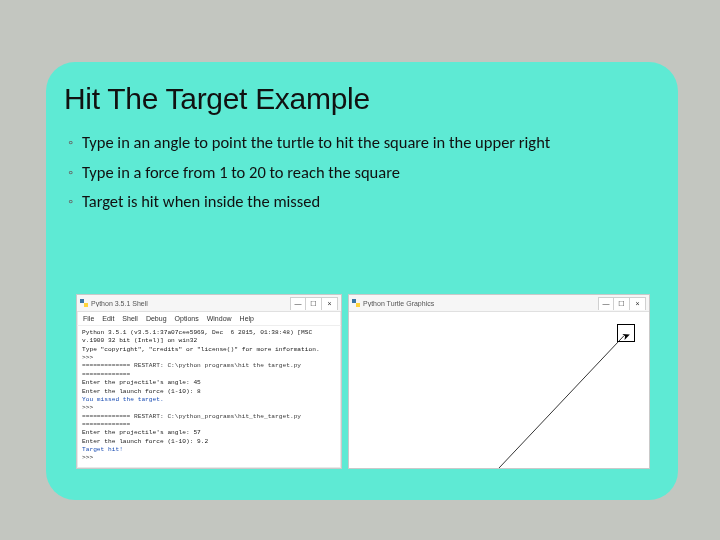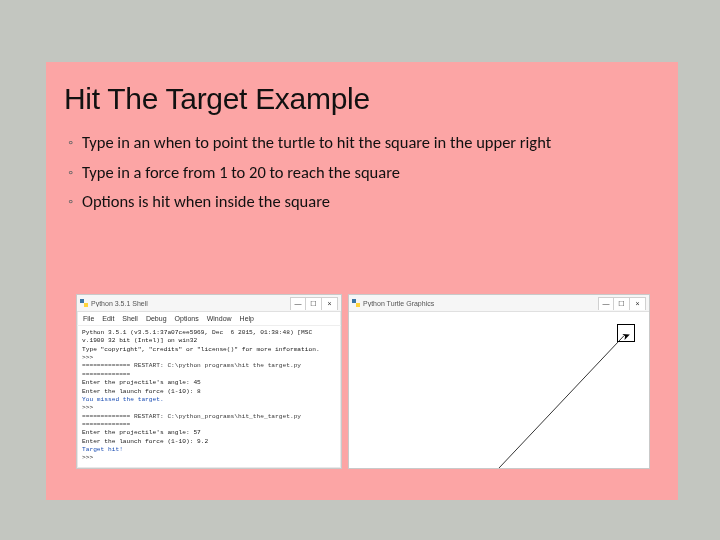--- a/index.html
+++ b/index.html
@@ -7,21 +7,22 @@
   body {
     background: #c3c6c0;
     font-family: Calibri, "Segoe UI", Arial, sans-serif;
   }
   .slide {
     position: absolute;
     left: 46px;
     top: 62px;
     width: 632px;
     height: 438px;
-    background: #fca5a5;
+    background: #5eead4;
+    border-radius: 29px;
   }
   .title {
     font-size: 30px;
     font-weight: 400;
     color: #111;
     padding: 20px 18px 8px 18px;
     font-family: Arial, "Segoe UI", sans-serif;
     letter-spacing: -0.3px;
   }
   .bullets {
@@ -144,29 +145,29 @@
 </style>
 </head>
 <body>
 
 <div class="slide">
   <div class="title">Hit The Target Example</div>
 
   <div class="bullets">
     <div class="bullet">
       <span class="mark">◦</span>
-      <span class="txt">Type in an when to point the turtle to hit the square in the upper right</span>
+      <span class="txt">Type in an angle to point the turtle to hit the square in the upper right</span>
     </div>
     <div class="bullet">
       <span class="mark">◦</span>
       <span class="txt">Type in a force from 1 to 20 to reach the square</span>
     </div>
     <div class="bullet">
       <span class="mark">◦</span>
-      <span class="txt">Options is hit when inside the square</span>
+      <span class="txt">Target is hit when inside the missed</span>
     </div>
   </div>
 
   <div class="windows">
 
     <div class="win win-shell">
       <div class="titlebar">
         <span class="ico">
           <svg width="8" height="8" viewBox="0 0 8 8">
               <rect x="0" y="0" width="4" height="4" fill="#3874a4"></rect>

